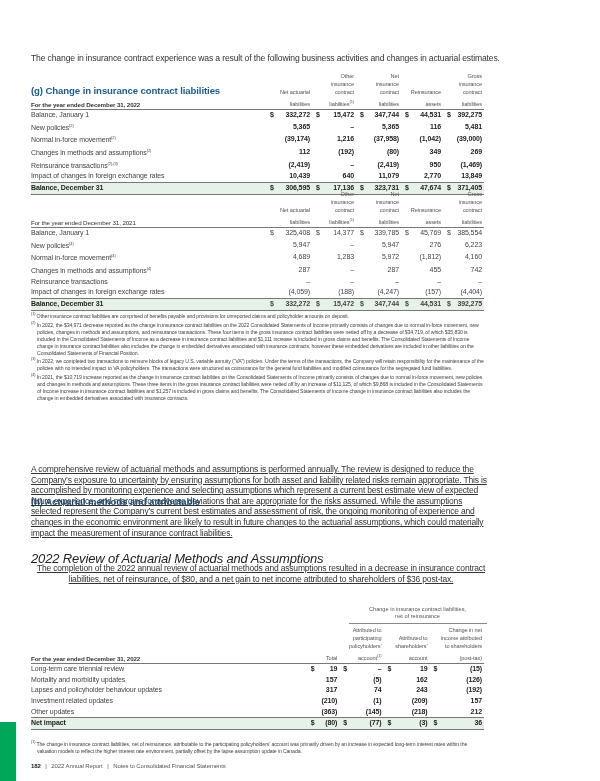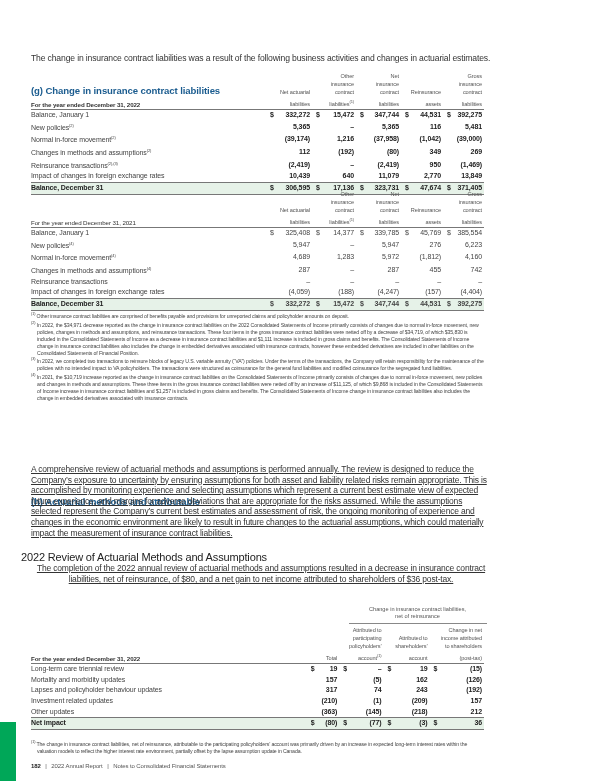--- a/index.html
+++ b/index.html
@@ -22,35 +22,35 @@
   table.fin tr.total td { background: #e6f2e8; font-weight: bold; color: #222; border-top: 1px solid #777; border-bottom: 1px solid #777; }
   table.fin tr.total td.lbl { color: #222; }
   .cur { float: left; padding-left: 4px; }
   sup { font-size: 4px; vertical-align: 3px; }
 
   .notes { position: absolute; left: 31px; width: 455px; font-size: 5.2px; line-height: 6.9px; color: #444; letter-spacing: -0.12px; }
   .note { padding-left: 6px; text-indent: -6px; }
   .note sup { font-size: 3.8px; }
 
   .para { position: absolute; left: 31px; width: 460px; font-size: 8.5px; line-height: 10.6px; color: #333; letter-spacing: -0.18px; text-decoration: underline; }
-  .subhead { position: absolute; left: 21px; font-size: 11px; color: #222; letter-spacing: -0.15px; }
+  .subhead { position: absolute; left: 31px; font-size: 13px; color: #222; letter-spacing: -0.15px; font-style: italic; }
 
   .grp-head { position: absolute; left: 350px; width: 135px; text-align: center; font-size: 5.6px; line-height: 7.2px; color: #555; }
   .grp-line { position: absolute; left: 349px; top: 623px; width: 138px; height: 1px; background: #888; }
 
   .footer { position: absolute; left: 31px; top: 745px; font-size: 6px; color: #555; letter-spacing: -0.1px; }
   .footer b { color: #222; }
 </style>
 </head>
 <body>
 
 <div class="green-bar"></div>
 
 <div class="sec-title" style="top:40px;">(g) Change in insurance contract liabilities</div>
-<div class="sec-intro" style="top:53px;">The change in insurance contract liabilities was a result of the following business activities and changes in actuarial estimates.</div>
+<div class="sec-intro" style="top:53px;">The change in insurance contract experience was a result of the following business activities and changes in actuarial estimates.</div>
 
 <table class="fin bold-nums" style="top:73px;">
   <colgroup>
       <col style="width:235px">
       <col style="width:46px">
       <col style="width:44px">
       <col style="width:45px">
       <col style="width:42px">
       <col style="width:41px">
     </colgroup>

